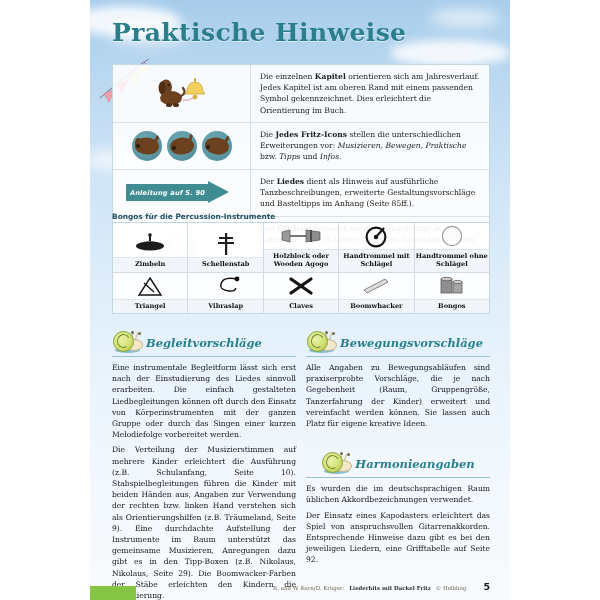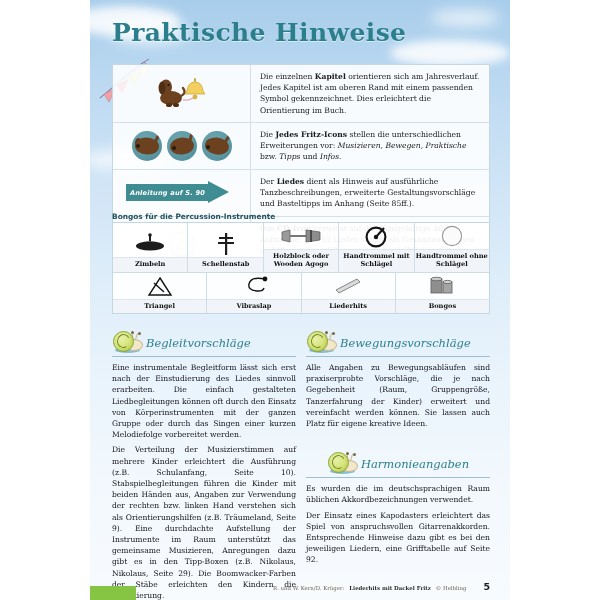--- a/index.html
+++ b/index.html
@@ -119,21 +119,21 @@
   }
   .prow2 .pcell{flex:1;}
 
   
   .col{position:absolute;top:322px;width:184px;}
   .colL{left:22px;}
   .colR{left:216px;}
 
   .sechead{display:flex;align-items:flex-end;gap:4px;height:32px;}
   .sectitle{
-    font-family:"DejaVu Serif", serif;font-style:italic;font-weight:normal;
+    font-family:"DejaVu Serif", serif;font-style:italic;font-weight:bold;
     font-size:11.5px;color:#2b7f8c;padding-bottom:4px;white-space:nowrap;
   }
   .secrule{height:1px;background:#9dbfd2;margin:2px 0 5px;}
 
   .body{
     font-family:"DejaVu Serif", serif;
     font-size:7.6px;line-height:11.2px;color:#15151a;text-align:justify;
   }
   .body p{margin:0 0 4px;}
 
@@ -341,29 +341,38 @@
         <div class="pcell">
           <div class="psym">
             <svg width="30" height="22" viewBox="0 0 30 22">
               <path d="M26,4 q-14,-3 -16,5 q-1.5,6 8,7 q6,.5 7,-3" fill="none" stroke="#141414" stroke-width="1.4"></path>
               <circle cx="26" cy="4" r="2.4" fill="#141414"></circle>
             </svg>
           </div>
           <div class="plabel">Vibraslap</div>
         </div>
 
+        <div class="pcell">
+          <div class="psym">
+            <svg width="26" height="22" viewBox="0 0 26 22">
+              <line x1="3" y1="4" x2="23" y2="18" stroke="#141414" stroke-width="3.2" stroke-linecap="round"></line>
+              <line x1="23" y1="4" x2="3" y2="18" stroke="#141414" stroke-width="3.2" stroke-linecap="round"></line>
+            </svg>
+          </div>
+          <div class="plabel">Claves</div>
+        </div>
 
         <div class="pcell">
           <div class="psym">
             <svg width="32" height="18" viewBox="0 0 32 18">
               <polygon points="4,13 7,16 28,5 25,2" fill="#dcdcdc" stroke="#7a7a7a" stroke-width=".9"></polygon>
               <line x1="25" y1="2" x2="28" y2="5" stroke="#7a7a7a" stroke-width=".9"></line>
             </svg>
           </div>
-          <div class="plabel">Liederhits</div>
+          <div class="plabel">Boomwhacker</div>
         </div>
 
         <div class="pcell">
           <div class="psym">
             <svg width="28" height="20" viewBox="0 0 28 20">
               <rect x="3" y="3" width="11" height="14" fill="#8f8f8f" stroke="#5c5c5c" stroke-width=".8"></rect>
               <ellipse cx="8.5" cy="3" rx="5.5" ry="1.8" fill="#c9c9c9" stroke="#5c5c5c" stroke-width=".8"></ellipse>
               <rect x="15" y="6" width="9" height="11" fill="#a5a5a5" stroke="#5c5c5c" stroke-width=".8"></rect>
               <ellipse cx="19.5" cy="6" rx="4.5" ry="1.6" fill="#d4d4d4" stroke="#5c5c5c" stroke-width=".8"></ellipse>
             </svg>

